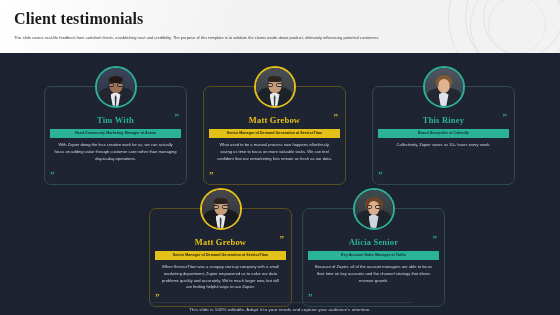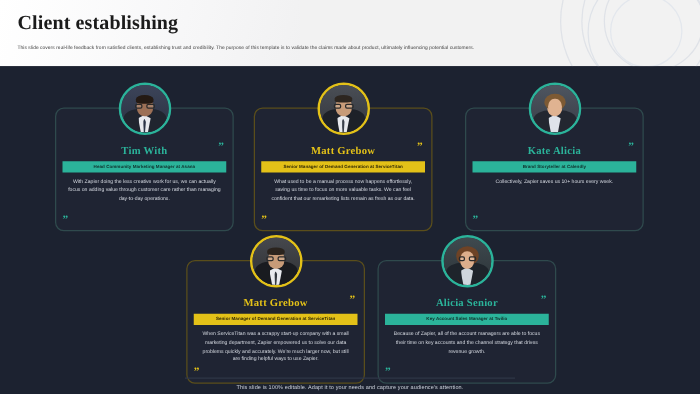--- a/index.html
+++ b/index.html
@@ -153,21 +153,21 @@
   .f-glass i:last-child  { right:0; }
 </style>
 </head>
 <body>
 
 <div class="header">
   <div class="header-grad"></div>
   <div class="header-deco"></div>
   <div class="header-deco2"></div>
   <div class="header-deco3"></div>
-  <div class="page-title">Client establishing</div>
+  <div class="page-title">Client testimonials</div>
   <div class="page-subtitle">This slide covers real-life feedback from satisfied clients, establishing trust and credibility. The purpose of this template is to validate the claims made about product, ultimately influencing potential customers.</div>
 </div>
 
 <div class="stage">
 
   <div class="card teal" style="left:44px; top:33px;">
     <div class="avatar">
       <div class="face">
         <div class="f-bg" style="background:linear-gradient(#3c4459,#2a3142)"></div>
         <div class="f-body" style="width:34px;height:19px;background:#20252f"></div>
@@ -215,21 +215,21 @@
       <div class="face">
         <div class="f-bg" style="background:linear-gradient(#4e5560,#383e47)"></div>
         <div class="f-body" style="width:34px;height:18px;background:#232730"></div>
         <div class="f-shirt" style="background:#dfe3ea"></div>
         <div class="f-head" style="top:10px;width:12.5px;height:15px;background:#e0b391"></div>
         <div class="f-hair" style="top:7px;width:17px;height:13px;background:#7d5a34;border-radius:50% 50% 44% 44%"></div>
         <div class="f-head" style="top:11px;width:11px;height:13px;background:#e0b391"></div>
       </div>
     </div>
     <div class="q-top">”</div>
-    <div class="c-name">Kate Alicia</div>
+    <div class="c-name">This Riney</div>
     <div class="c-role">Brand Storyteller at Calendly</div>
     <div class="c-body">Collectively, Zapier saves us 10+ hours every week.</div>
     <div class="q-bot">”</div>
   </div>
 
   <div class="card gold" style="left:149px; top:155px;">
     <div class="avatar">
       <div class="face">
         <div class="f-bg" style="background:linear-gradient(#46484d,#2e3034)"></div>
         <div class="f-body" style="width:34px;height:19px;background:#191b20"></div>

